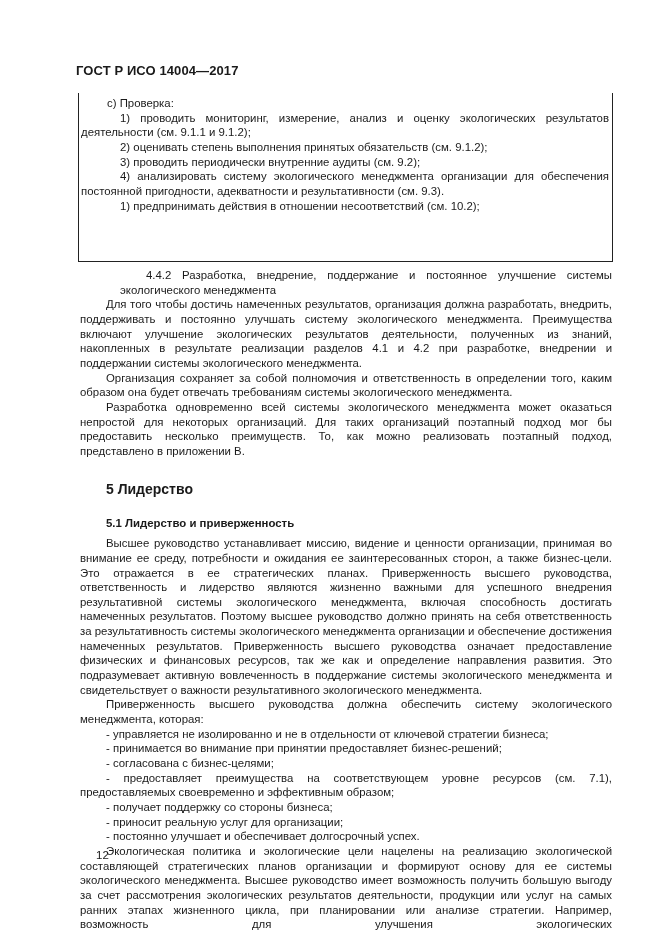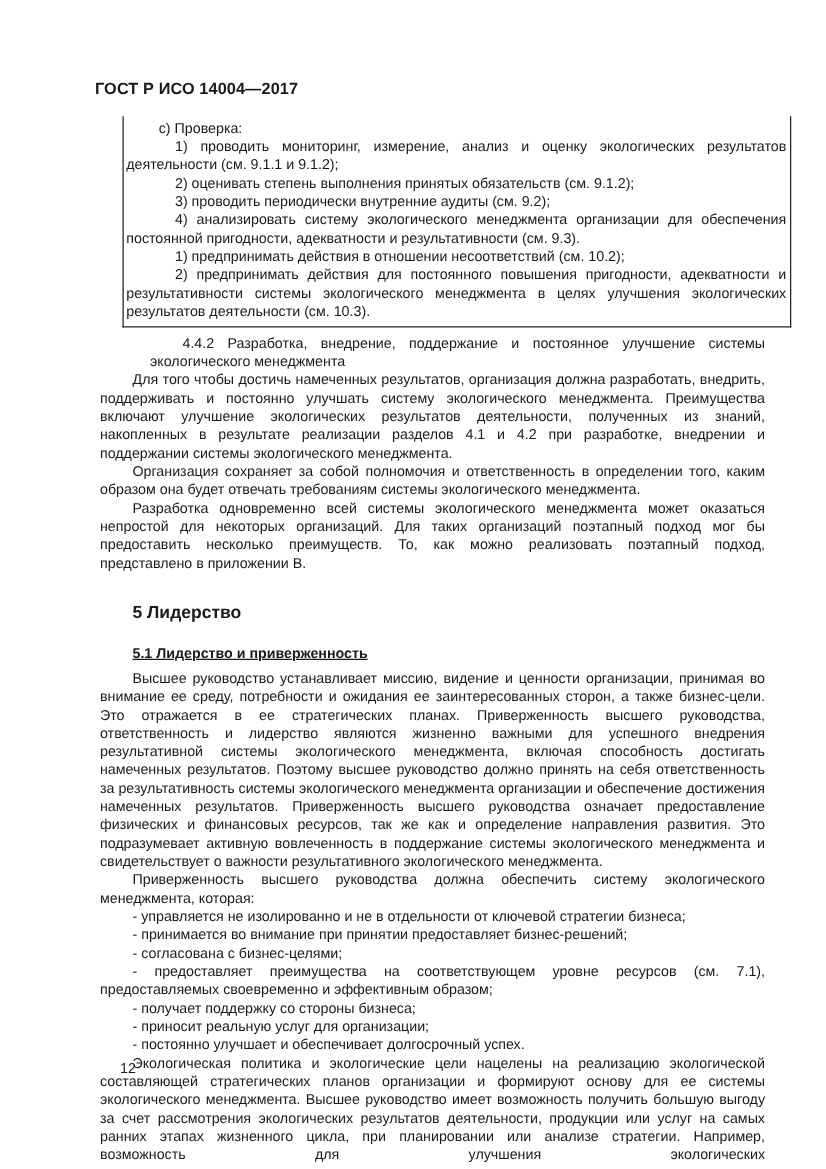--- a/index.html
+++ b/index.html
@@ -11,47 +11,46 @@
   .page-header {
     position: absolute; left: 76px; top: 63px;
     font-weight: bold; font-size: 13px; letter-spacing: 0.1px;
   }
   .text {
     font-size: 11.4px; line-height: 14.65px;
   }
   .box {
     position: absolute; left: 78px; top: 93px; width: 535px; height: 169px;
     border-left: 1px solid #222; border-right: 1px solid #222; border-bottom: 1px solid #222;
-    box-sizing: border-box; padding: 3px 3px 0 2px; margin-left: 20px;
+    box-sizing: border-box; padding: 3px 3px 0 2px;
   }
   .ind1 { text-indent: 26px; }
   .ind2 { text-indent: 39px; }
   .j { text-align: justify; text-align-last: left; }
   .main {
     position: absolute; left: 80px; top: 268px; width: 532px;
   }
   .h3 { font-weight: normal; margin-left: 40px; }
   .h2 { font-weight: bold; font-size: 14px; margin-top: 22px; margin-left: 26px; line-height: 17px; }
-  .h3b { font-weight: bold; margin-top: 18px; margin-left: 26px; margin-bottom: 6px; text-decoration: underline; }
+  .h3b { font-weight: bold; margin-top: 18px; margin-left: 26px; margin-bottom: 6px; }
   .page-num { position: absolute; left: 96px; top: 849px; font-size: 11.5px; }
   p { margin: 0; }
 </style>
 </head>
 <body>
 
 <div class="page-header">ГОСТ Р ИСО 14004—2017</div>
 
 <div class="box text">
   <p class="ind1">c) Проверка:</p>
   <p class="ind2 j">1) проводить мониторинг, измерение, анализ и оценку экологических результатов деятельности (см. 9.1.1 и 9.1.2);</p>
   <p class="ind2 j">2) оценивать степень выполнения принятых обязательств (см. 9.1.2);</p>
   <p class="ind2 j">3) проводить периодически внутренние аудиты (см. 9.2);</p>
   <p class="ind2 j">4) анализировать систему экологического менеджмента организации для обеспечения постоянной пригодности, адекватности и результативности (см. 9.3).</p>
   <p class="ind2 j">1) предпринимать действия в отношении несоответствий (см. 10.2);</p>
-  <p class="ind2 j">2) предпринимать действия для постоянного повышения пригодности, адекватности и результативности системы экологического менеджмента в целях улучшения экологических результатов деятельности (см. 10.3).</p>
 </div>
 
 <div class="main text">
   <p class="h3 ind1 j">4.4.2 Разработка, внедрение, поддержание и постоянное улучшение системы экологического менеджмента</p>
   <p class="ind1 j">Для того чтобы достичь намеченных результатов, организация должна разработать, внедрить, поддерживать и постоянно улучшать систему экологического менеджмента. Преимущества включают улучшение экологических результатов деятельности, полученных из знаний, накопленных в результате реализации разделов 4.1 и 4.2 при разработке, внедрении и поддержании системы экологического менеджмента.</p>
   <p class="ind1 j">Организация сохраняет за собой полномочия и ответственность в определении того, каким образом она будет отвечать требованиям системы экологического менеджмента.</p>
   <p class="ind1 j">Разработка одновременно всей системы экологического менеджмента может оказаться непростой для некоторых организаций. Для таких организаций поэтапный подход мог бы предоставить несколько преимуществ. То, как можно реализовать поэтапный подход, представлено в приложении В.</p>
 
   <p class="h2">5 Лидерство</p>
   <p class="h3b">5.1 Лидерство и приверженность</p>

